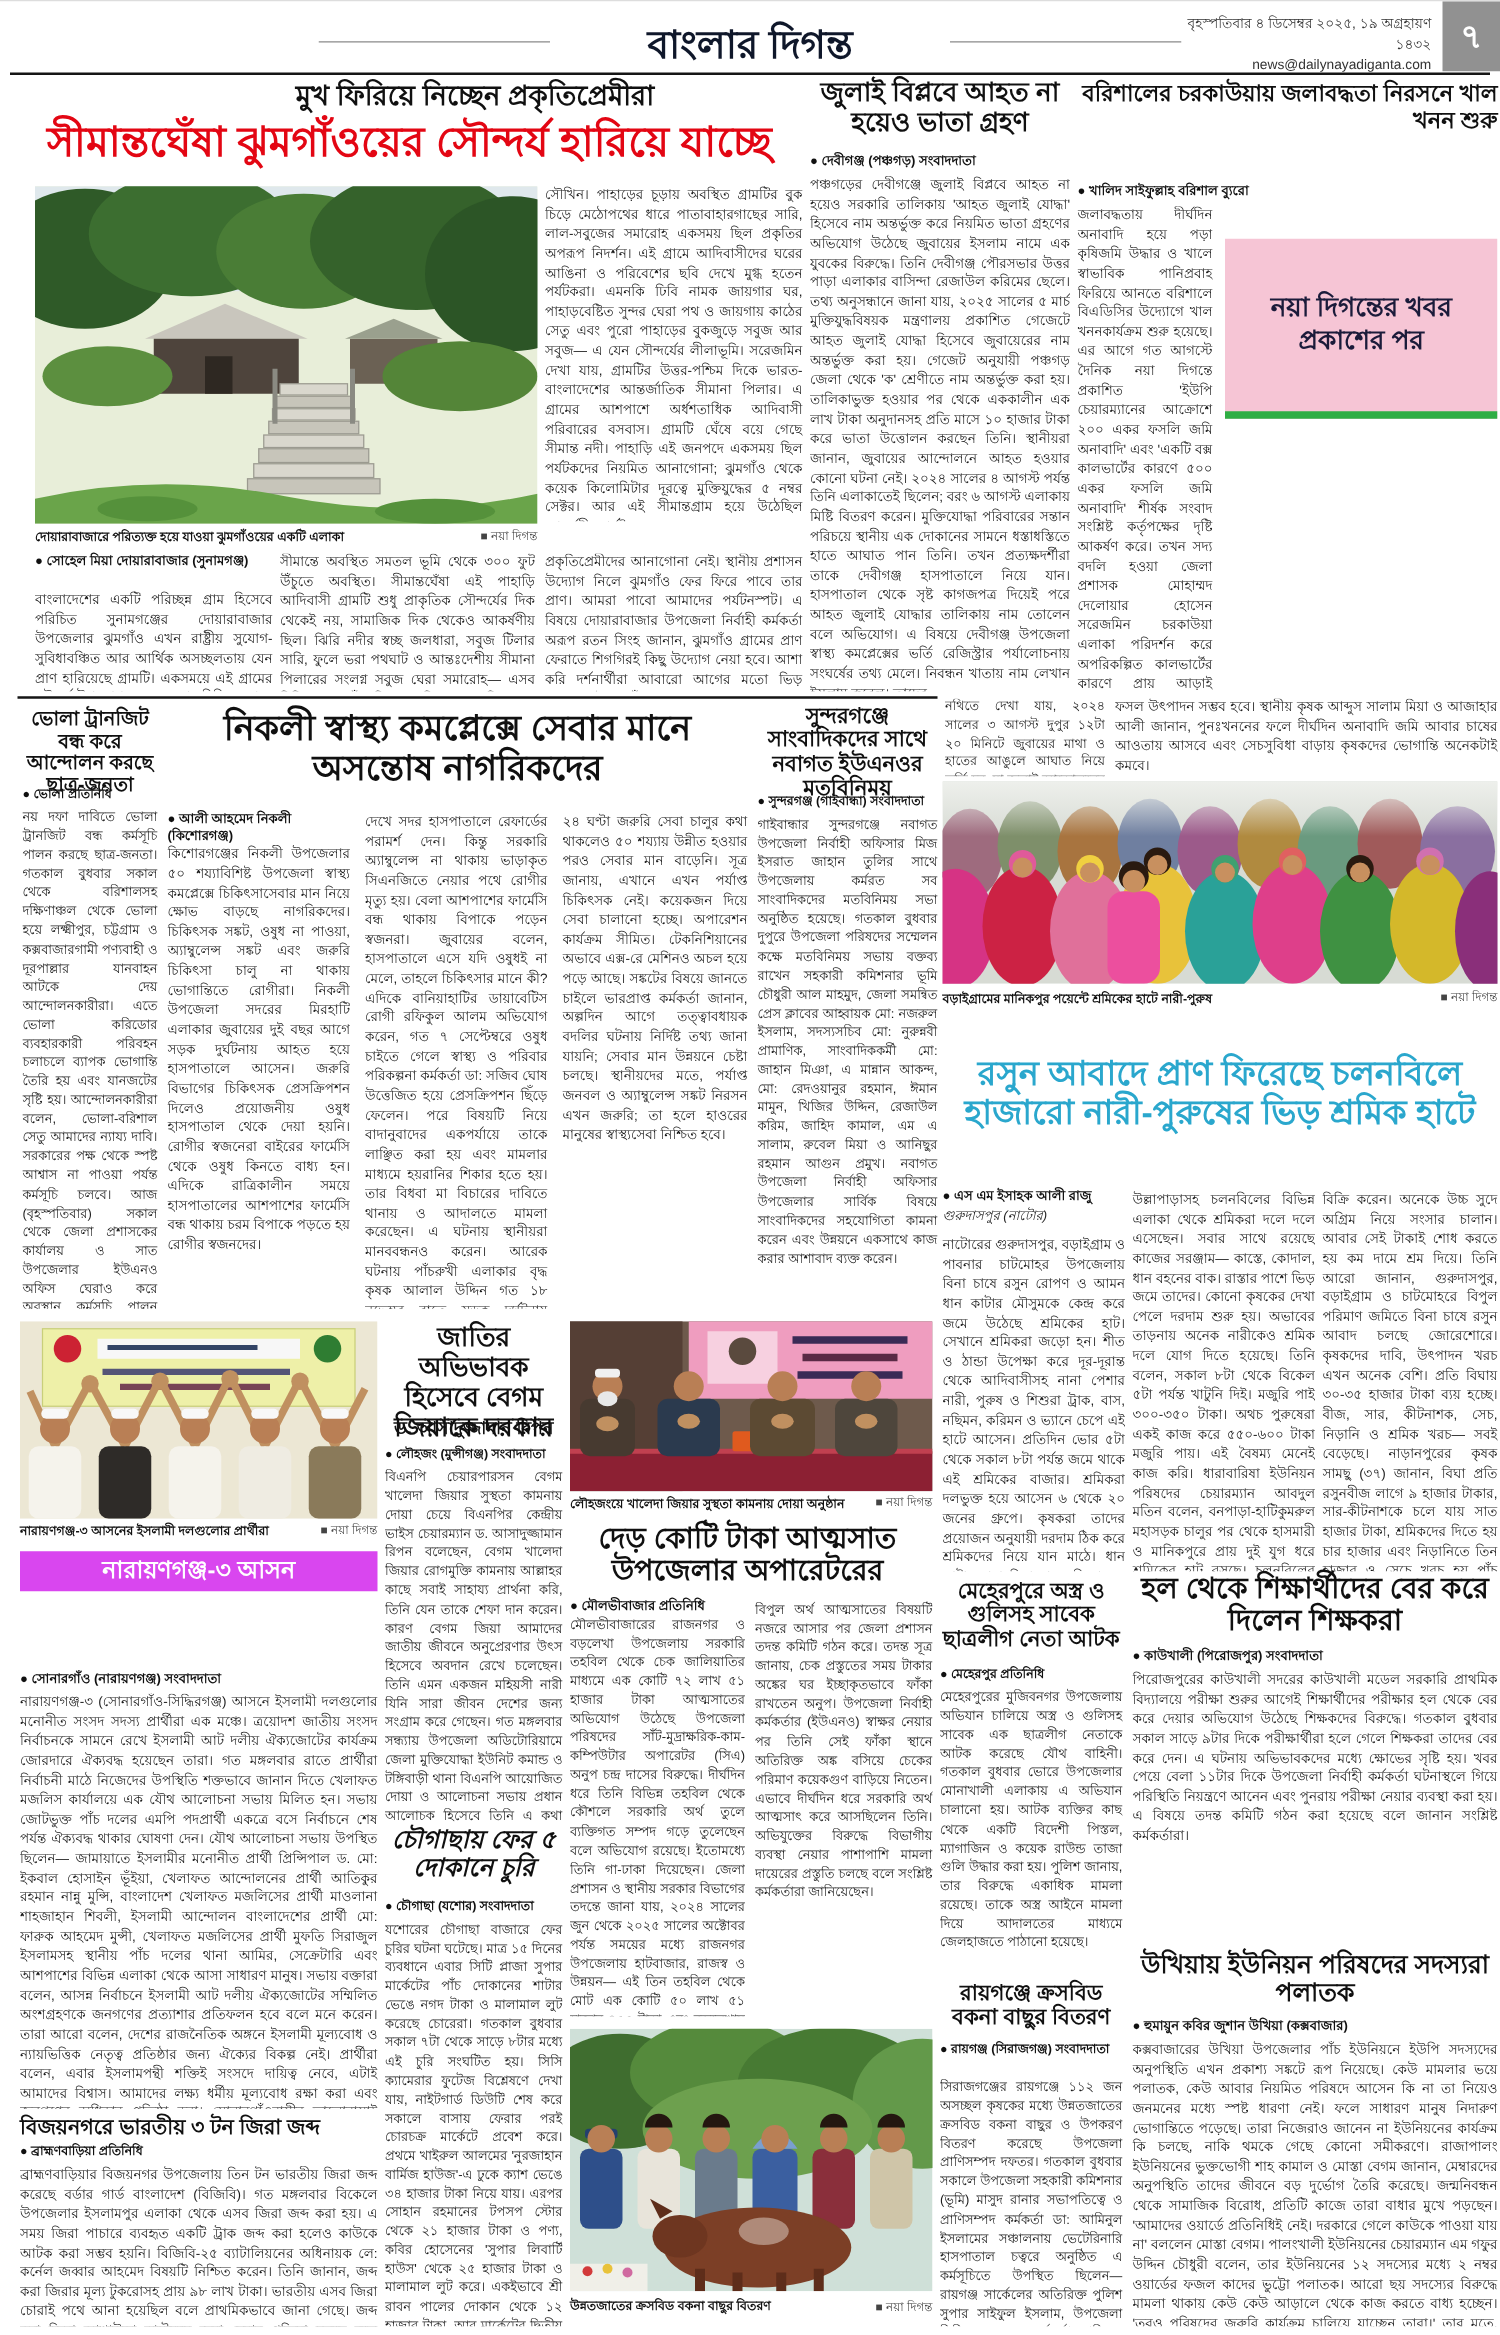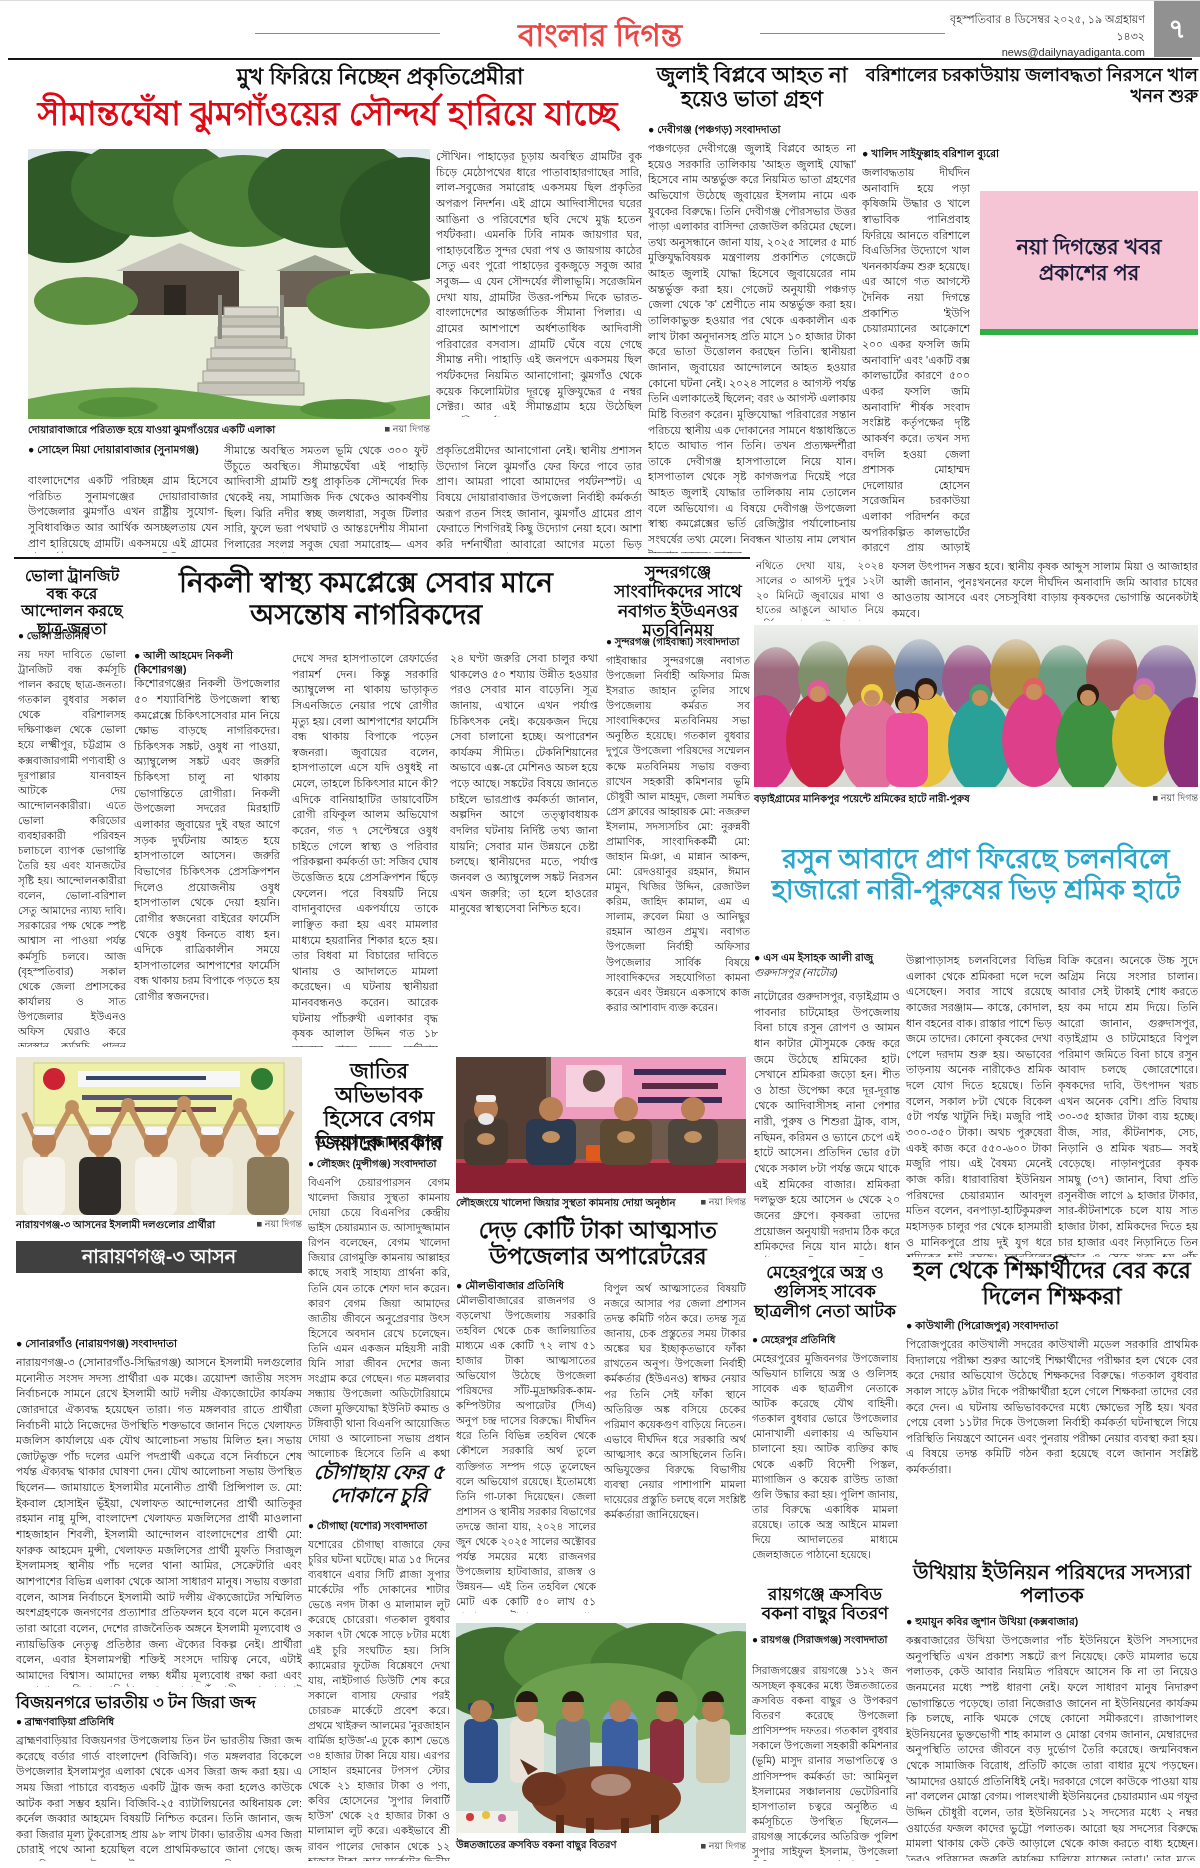--- a/index.html
+++ b/index.html
@@ -10,33 +10,33 @@
   .body-txt{font-size:10.8px;line-height:1.45;text-align:justify;color:#1c1c1c;overflow:hidden;}
   .byline{font-size:10.5px;font-weight:bold;color:#101010;line-height:1.3;}
   .caption{font-size:10px;font-weight:bold;color:#111;display:flex;justify-content:space-between;gap:6px;}
   .credit{font-weight:normal;color:#444;font-size:9.5px;white-space:nowrap;}
   .rule{background:#151515;}
   .hline{background:#8a8a8a;height:1px;}
   .red{color:#e30613;}
   .teal{color:#2aa7cd;}
   .pinkbox{background:#f6c5d5;border-bottom:6px solid #2fae44;display:flex;align-items:center;justify-content:center;
            text-align:center;font-weight:bold;font-size:21px;color:#1b1b3a;line-height:1.25;}
-  .banner{background:#404040;color:#fff;font-weight:bold;font-size:19px;text-align:center;line-height:32px;}
+  .banner{background:#d946ef;color:#fff;font-weight:bold;font-size:19px;text-align:center;line-height:32px;}
   .pagebox{background:#919191;color:#fff;font-size:27px;font-weight:bold;text-align:center;line-height:56px;}
   .dateblock{font-size:11px;color:#333;text-align:right;line-height:1.5;}
   svg{display:block;}
 </style>
 </head>
 <body>
 
 <div id="page">
 
   <div class="abs hline" style="left:255px;top:32px;width:185px;"></div>
   <div class="abs hline" style="left:760px;top:32px;width:185px;"></div>
-  <div class="abs" style="left:440px;top:10px;width:320px;text-align:center;font-size:31px;font-weight:bold;color:#ef4444;">বাংলার দিগন্ত</div>
+  <div class="abs" style="left:440px;top:10px;width:320px;text-align:center;font-size:31px;font-weight:bold;color:#0f172a;">বাংলার দিগন্ত</div>
   <div class="abs dateblock" style="left:930px;top:10px;width:215px;">
     <div>বৃহস্পতিবার ৪ ডিসেম্বর ২০২৫, ১৯ অগ্রহায়ণ ১৪৩২</div>
     <div>news@dailynayadiganta.com</div>
   </div>
   <div class="abs pagebox" style="left:1154px;top:0;width:46px;height:56px;">৭</div>
   <div class="abs rule" style="left:8px;top:57px;width:1184px;height:2px;"></div>
 
   <div class="abs hl" style="left:120px;top:63px;width:520px;font-size:22px;">মুখ ফিরিয়ে নিচ্ছেন প্রকৃতিপ্রেমীরা</div>
   <div class="abs hl red" style="left:10px;top:94px;width:635px;font-size:33px;">সীমান্তঘেঁষা ঝুমগাঁওয়ের সৌন্দর্য হারিয়ে যাচ্ছে</div>
 

